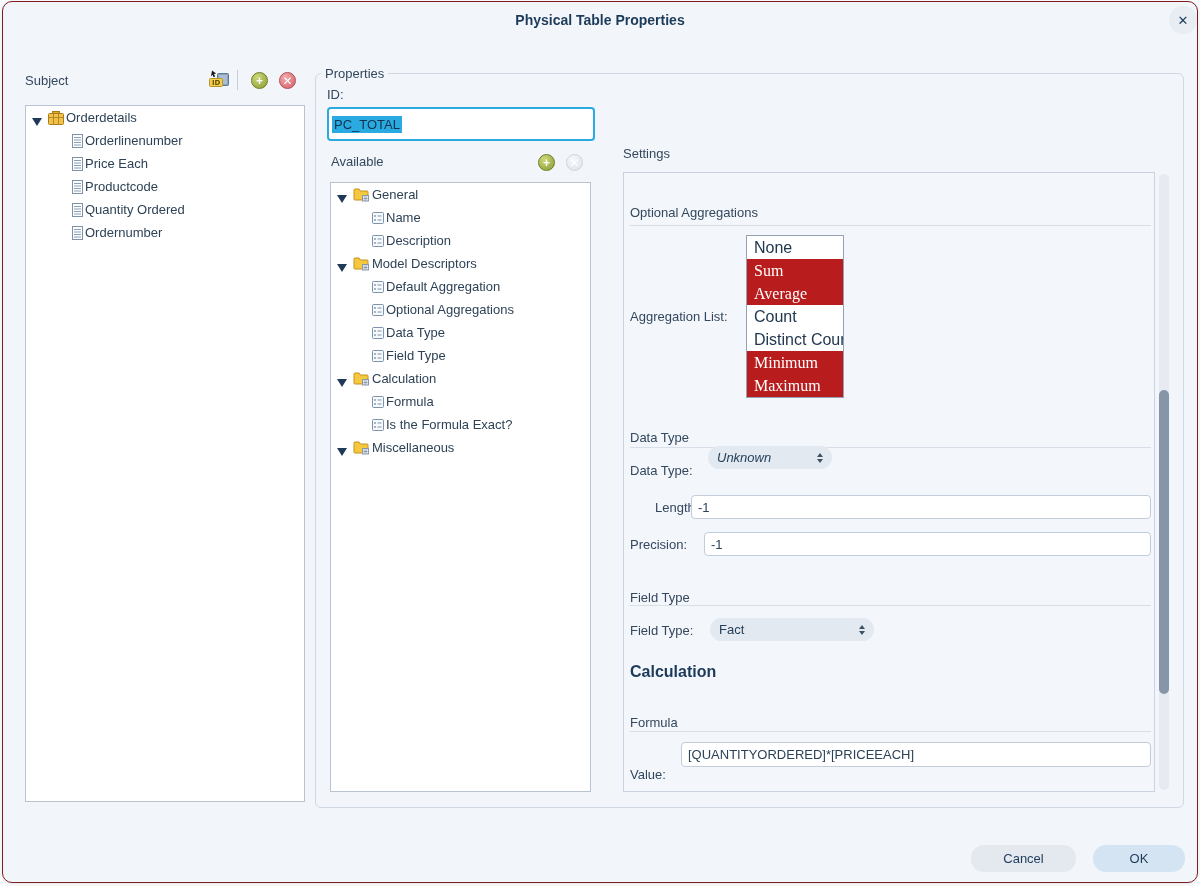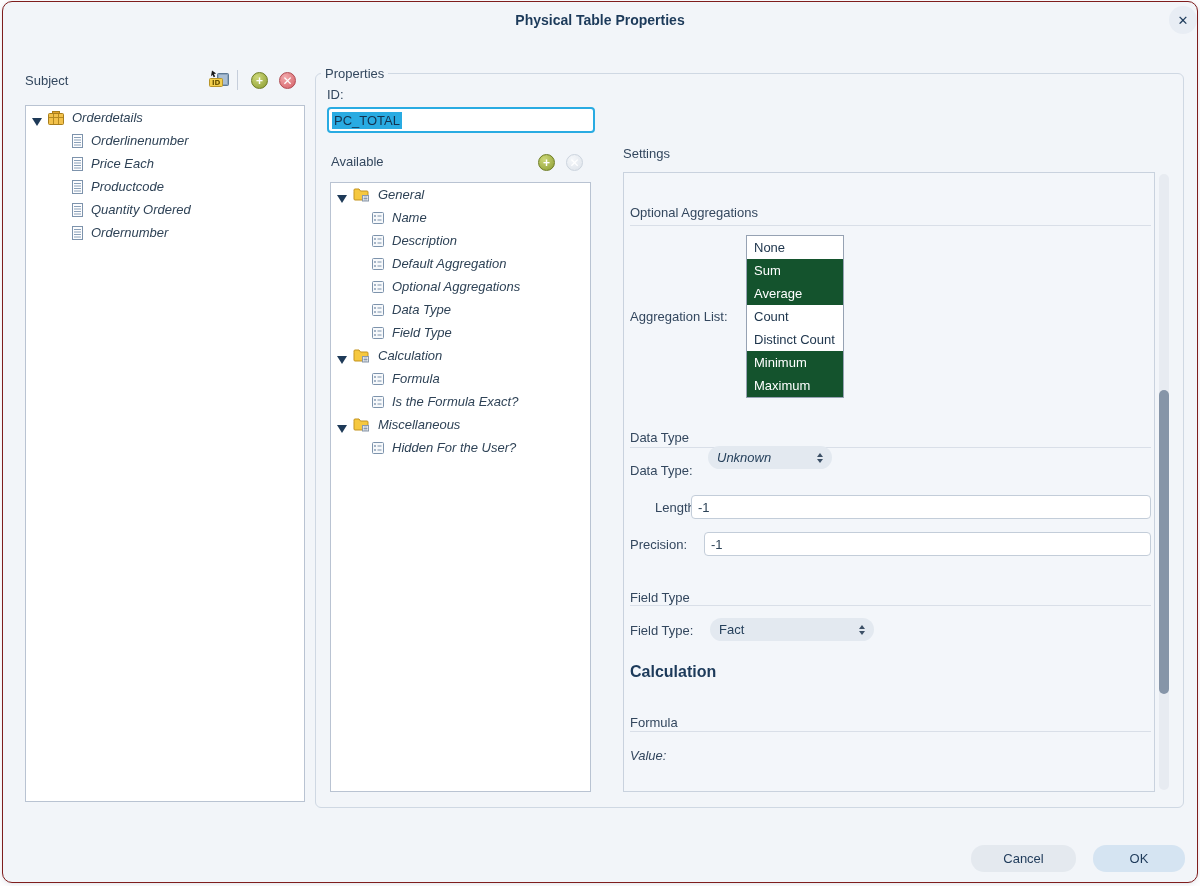--- a/index.html
+++ b/index.html
@@ -45,46 +45,46 @@
     left:312px; top:64px; width:869px; height:742px;
     border:1px solid #cfd8e3; border-radius:6px; background:transparent;
   }
   fieldset.props legend { font-size:13px; color:#33475e; margin-left:5px; padding:0 4px; }
 
   
   .tree-row { display:flex; align-items:center; height:23px; padding-left:6px; font-size:13px; color:#2e4256; cursor:default; }
   .tree-row.selected { background:#2a9de4; color:#fff; }
   .tree-row .indent { flex:0 0 auto; }
   .tree-row .t-icon { flex:0 0 auto; display:flex; align-items:center; }
-  .tree-row .t-label { margin-left:8px; white-space:nowrap;font-style:italic; }
+  .tree-row .t-label { margin-left:2px; white-space:nowrap; }
   .expander { width:10px; height:8px; margin-right:6px; flex:0 0 auto; }
 
   
   .id-input {
-    left:324px; top:105px; width:268px; height:26px;
+    left:324px; top:105px; width:268px; height:34px;
     background:#fff; border:2px solid #29abe2; border-radius:4px;
     display:flex; align-items:center; padding-left:3px; font-size:13px;
   }
   .id-input .sel { background:#29abe2; color:#14324f; padding:1px 2px; }
 
   
   .settings-box {
     left:620px; top:170px; width:532px; height:620px;
     background:#f3f6fa; border:1px solid #c9d2de;
   }
   .sec-title { position:absolute; left:6px; font-size:13px; color:#33475e; }
   .sec-rule  { position:absolute; left:6px; width:521px; height:1px; background:#d9dfe8; }
   .set-label { position:absolute; left:6px; font-size:13px; color:#33475e; white-space:nowrap; }
 
   .listbox {
     position:absolute; left:122px; top:62px; width:98px; height:163px;
     background:#fff; border:1px solid #96a2b3; overflow:hidden;
   }
-  .list-option { height:23px; display:flex; align-items:center; padding-left:7px; font-size:13px; color:#20374e; white-space:nowrap; cursor:default; }
-  .list-option.selected { background:#14532d; color:#fff; }
+  .list-option { height:23px; display:flex; align-items:center; padding-left:7px; font-size:16px; color:#20374e; white-space:nowrap; cursor:default; }
+  .list-option.selected { background:#b91c1c; color:#fff;font-family:Liberation Serif, serif; }
 
   .pill {
     position:absolute; height:23px; background:#e3e9f0; border-radius:12px;
     display:flex; align-items:center; padding:0 9px; font-size:13px; color:#26415c; cursor:pointer;
   }
   .spin { display:flex; flex-direction:column; gap:2px; margin-left:auto; padding-left:12px; }
   .spin .up   { width:0; height:0; border-left:3.5px solid transparent; border-right:3.5px solid transparent; border-bottom:4.5px solid #3c5066; }
   .spin .down { width:0; height:0; border-left:3.5px solid transparent; border-right:3.5px solid transparent; border-top:4.5px solid #3c5066; }
 
   .txt-input {
@@ -242,128 +242,129 @@
             <svg width="12" height="12" viewBox="0 0 12 12">
               <rect x="0.5" y="0.5" width="11" height="11" rx="1" fill="#f7f9fb" stroke="#7d93ac"></rect>
               <circle cx="3" cy="4" r="0.9" fill="#7d93ac"></circle>
               <circle cx="3" cy="8" r="0.9" fill="#7d93ac"></circle>
               <path d="M5.5 4h4 M5.5 8h4" stroke="#7d93ac"></path>
             </svg>
           </span>
           <span class="t-label">Description</span>
         </div>
         <div class="tree-row">
-          <span class="indent" style="width: 35px;"></span>
-          <span class="t-icon">
-            <svg width="12" height="12" viewBox="0 0 12 12">
-              <rect x="0.5" y="0.5" width="11" height="11" rx="1" fill="#f7f9fb" stroke="#7d93ac"></rect>
-              <circle cx="3" cy="4" r="0.9" fill="#7d93ac"></circle>
-              <circle cx="3" cy="8" r="0.9" fill="#7d93ac"></circle>
-              <path d="M5.5 4h4 M5.5 8h4" stroke="#7d93ac"></path>
-            </svg>
-          </span>
-          <span class="t-label">Default Aggregation</span>
-        </div>
-        <div class="tree-row">
-          <span class="indent" style="width: 35px;"></span>
-          <span class="t-icon">
-            <svg width="12" height="12" viewBox="0 0 12 12">
-              <rect x="0.5" y="0.5" width="11" height="11" rx="1" fill="#f7f9fb" stroke="#7d93ac"></rect>
-              <circle cx="3" cy="4" r="0.9" fill="#7d93ac"></circle>
-              <circle cx="3" cy="8" r="0.9" fill="#7d93ac"></circle>
-              <path d="M5.5 4h4 M5.5 8h4" stroke="#7d93ac"></path>
-            </svg>
-          </span>
-          <span class="t-label">Optional Aggregations</span>
-        </div>
-        <div class="tree-row">
-          <span class="indent" style="width: 35px;"></span>
-          <span class="t-icon">
-            <svg width="12" height="12" viewBox="0 0 12 12">
-              <rect x="0.5" y="0.5" width="11" height="11" rx="1" fill="#f7f9fb" stroke="#7d93ac"></rect>
-              <circle cx="3" cy="4" r="0.9" fill="#7d93ac"></circle>
-              <circle cx="3" cy="8" r="0.9" fill="#7d93ac"></circle>
-              <path d="M5.5 4h4 M5.5 8h4" stroke="#7d93ac"></path>
-            </svg>
-          </span>
-          <span class="t-label">Data Type</span>
-        </div>
-        <div class="tree-row">
-          <span class="indent" style="width: 35px;"></span>
-          <span class="t-icon">
-            <svg width="12" height="12" viewBox="0 0 12 12">
-              <rect x="0.5" y="0.5" width="11" height="11" rx="1" fill="#f7f9fb" stroke="#7d93ac"></rect>
-              <circle cx="3" cy="4" r="0.9" fill="#7d93ac"></circle>
-              <circle cx="3" cy="8" r="0.9" fill="#7d93ac"></circle>
-              <path d="M5.5 4h4 M5.5 8h4" stroke="#7d93ac"></path>
-            </svg>
-          </span>
-          <span class="t-label">Field Type</span>
-        </div>
-        <div class="tree-row">
           <span class="expander"><svg width="10" height="8" viewBox="0 0 10 8">
               <path d="M0 0 H10 L5 8 Z" fill="#1e3a58"></path>
             </svg></span>
           <span class="t-icon">
             <svg width="17" height="14" viewBox="0 0 17 14">
               <path d="M1 3.5 V2 Q1 1 2 1 H6 L7.5 3 H14 Q15 3 15 4 V11 Q15 12 14 12 H2 Q1 12 1 11 Z" fill="#f6c83f" stroke="#c3931f"></path>
               <rect x="9.5" y="7.5" width="6" height="5.5" fill="#fff" stroke="#8a98aa"></rect>
               <path d="M10.5 9h4 M10.5 10.5h4 M10.5 12h4" stroke="#8a98aa"></path>
             </svg>
           </span>
-          <span class="t-label">Calculation</span>
-        </div>
-        <div class="tree-row">
-          <span class="indent" style="width: 35px;"></span>
-          <span class="t-icon">
-            <svg width="12" height="12" viewBox="0 0 12 12">
-              <rect x="0.5" y="0.5" width="11" height="11" rx="1" fill="#f7f9fb" stroke="#7d93ac"></rect>
-              <circle cx="3" cy="4" r="0.9" fill="#7d93ac"></circle>
-              <circle cx="3" cy="8" r="0.9" fill="#7d93ac"></circle>
-              <path d="M5.5 4h4 M5.5 8h4" stroke="#7d93ac"></path>
-            </svg>
-          </span>
-          <span class="t-label">Formula</span>
-        </div>
-        <div class="tree-row">
-          <span class="indent" style="width: 35px;"></span>
-          <span class="t-icon">
-            <svg width="12" height="12" viewBox="0 0 12 12">
-              <rect x="0.5" y="0.5" width="11" height="11" rx="1" fill="#f7f9fb" stroke="#7d93ac"></rect>
-              <circle cx="3" cy="4" r="0.9" fill="#7d93ac"></circle>
-              <circle cx="3" cy="8" r="0.9" fill="#7d93ac"></circle>
-              <path d="M5.5 4h4 M5.5 8h4" stroke="#7d93ac"></path>
-            </svg>
-          </span>
-          <span class="t-label">Is the Formula Exact?</span>
+          <span class="t-label">Model Descriptors</span>
+        </div>
+        <div class="tree-row">
+          <span class="indent" style="width: 35px;"></span>
+          <span class="t-icon">
+            <svg width="12" height="12" viewBox="0 0 12 12">
+              <rect x="0.5" y="0.5" width="11" height="11" rx="1" fill="#f7f9fb" stroke="#7d93ac"></rect>
+              <circle cx="3" cy="4" r="0.9" fill="#7d93ac"></circle>
+              <circle cx="3" cy="8" r="0.9" fill="#7d93ac"></circle>
+              <path d="M5.5 4h4 M5.5 8h4" stroke="#7d93ac"></path>
+            </svg>
+          </span>
+          <span class="t-label">Default Aggregation</span>
+        </div>
+        <div class="tree-row">
+          <span class="indent" style="width: 35px;"></span>
+          <span class="t-icon">
+            <svg width="12" height="12" viewBox="0 0 12 12">
+              <rect x="0.5" y="0.5" width="11" height="11" rx="1" fill="#f7f9fb" stroke="#7d93ac"></rect>
+              <circle cx="3" cy="4" r="0.9" fill="#7d93ac"></circle>
+              <circle cx="3" cy="8" r="0.9" fill="#7d93ac"></circle>
+              <path d="M5.5 4h4 M5.5 8h4" stroke="#7d93ac"></path>
+            </svg>
+          </span>
+          <span class="t-label">Optional Aggregations</span>
+        </div>
+        <div class="tree-row">
+          <span class="indent" style="width: 35px;"></span>
+          <span class="t-icon">
+            <svg width="12" height="12" viewBox="0 0 12 12">
+              <rect x="0.5" y="0.5" width="11" height="11" rx="1" fill="#f7f9fb" stroke="#7d93ac"></rect>
+              <circle cx="3" cy="4" r="0.9" fill="#7d93ac"></circle>
+              <circle cx="3" cy="8" r="0.9" fill="#7d93ac"></circle>
+              <path d="M5.5 4h4 M5.5 8h4" stroke="#7d93ac"></path>
+            </svg>
+          </span>
+          <span class="t-label">Data Type</span>
+        </div>
+        <div class="tree-row">
+          <span class="indent" style="width: 35px;"></span>
+          <span class="t-icon">
+            <svg width="12" height="12" viewBox="0 0 12 12">
+              <rect x="0.5" y="0.5" width="11" height="11" rx="1" fill="#f7f9fb" stroke="#7d93ac"></rect>
+              <circle cx="3" cy="4" r="0.9" fill="#7d93ac"></circle>
+              <circle cx="3" cy="8" r="0.9" fill="#7d93ac"></circle>
+              <path d="M5.5 4h4 M5.5 8h4" stroke="#7d93ac"></path>
+            </svg>
+          </span>
+          <span class="t-label">Field Type</span>
         </div>
         <div class="tree-row">
           <span class="expander"><svg width="10" height="8" viewBox="0 0 10 8">
               <path d="M0 0 H10 L5 8 Z" fill="#1e3a58"></path>
             </svg></span>
           <span class="t-icon">
             <svg width="17" height="14" viewBox="0 0 17 14">
               <path d="M1 3.5 V2 Q1 1 2 1 H6 L7.5 3 H14 Q15 3 15 4 V11 Q15 12 14 12 H2 Q1 12 1 11 Z" fill="#f6c83f" stroke="#c3931f"></path>
               <rect x="9.5" y="7.5" width="6" height="5.5" fill="#fff" stroke="#8a98aa"></rect>
               <path d="M10.5 9h4 M10.5 10.5h4 M10.5 12h4" stroke="#8a98aa"></path>
             </svg>
           </span>
+          <span class="t-label">Calculation</span>
+        </div>
+        <div class="tree-row">
+          <span class="indent" style="width: 35px;"></span>
+          <span class="t-icon">
+            <svg width="12" height="12" viewBox="0 0 12 12">
+              <rect x="0.5" y="0.5" width="11" height="11" rx="1" fill="#f7f9fb" stroke="#7d93ac"></rect>
+              <circle cx="3" cy="4" r="0.9" fill="#7d93ac"></circle>
+              <circle cx="3" cy="8" r="0.9" fill="#7d93ac"></circle>
+              <path d="M5.5 4h4 M5.5 8h4" stroke="#7d93ac"></path>
+            </svg>
+          </span>
+          <span class="t-label">Formula</span>
+        </div>
+        <div class="tree-row">
+          <span class="indent" style="width: 35px;"></span>
+          <span class="t-icon">
+            <svg width="12" height="12" viewBox="0 0 12 12">
+              <rect x="0.5" y="0.5" width="11" height="11" rx="1" fill="#f7f9fb" stroke="#7d93ac"></rect>
+              <circle cx="3" cy="4" r="0.9" fill="#7d93ac"></circle>
+              <circle cx="3" cy="8" r="0.9" fill="#7d93ac"></circle>
+              <path d="M5.5 4h4 M5.5 8h4" stroke="#7d93ac"></path>
+            </svg>
+          </span>
+          <span class="t-label">Is the Formula Exact?</span>
+        </div>
+        <div class="tree-row">
+          <span class="expander"><svg width="10" height="8" viewBox="0 0 10 8">
+              <path d="M0 0 H10 L5 8 Z" fill="#1e3a58"></path>
+            </svg></span>
+          <span class="t-icon">
+            <svg width="17" height="14" viewBox="0 0 17 14">
+              <path d="M1 3.5 V2 Q1 1 2 1 H6 L7.5 3 H14 Q15 3 15 4 V11 Q15 12 14 12 H2 Q1 12 1 11 Z" fill="#f6c83f" stroke="#c3931f"></path>
+              <rect x="9.5" y="7.5" width="6" height="5.5" fill="#fff" stroke="#8a98aa"></rect>
+              <path d="M10.5 9h4 M10.5 10.5h4 M10.5 12h4" stroke="#8a98aa"></path>
+            </svg>
+          </span>
           <span class="t-label">Miscellaneous</span>
-        </div>
-        <div class="tree-row">
-          <span class="indent" style="width: 35px;"></span>
-          <span class="t-icon">
-            <svg width="12" height="12" viewBox="0 0 12 12">
-              <rect x="0.5" y="0.5" width="11" height="11" rx="1" fill="#f7f9fb" stroke="#7d93ac"></rect>
-              <circle cx="3" cy="4" r="0.9" fill="#7d93ac"></circle>
-              <circle cx="3" cy="8" r="0.9" fill="#7d93ac"></circle>
-              <path d="M5.5 4h4 M5.5 8h4" stroke="#7d93ac"></path>
-            </svg>
-          </span>
-          <span class="t-label">Hidden For the User?</span>
         </div>
       </div>
   </div>
 
   <div class="abs label" style="left:620px; top:144px;">Settings</div>
 
   <div class="abs settings-box">
 
     <div class="sec-title" style="top:32px;">Optional Aggregations</div>
     <div class="sec-rule" style="top:52px;"></div>
@@ -409,21 +410,22 @@
           <i class="up"></i>
           <i class="down"></i>
         </span>
     </div>
 
     <div class="calc-head" style="top:490px;">Calculation</div>
 
     <div class="sec-title" style="top:542px;">Formula</div>
     <div class="sec-rule" style="top:558px;"></div>
 
-    <div class="set-label" style="top:575px;font-style:italic;">Value:</div>
+    <div class="set-label" style="top:594px;">Value:</div>
+    <input class="txt-input" style="left: 57px; top: 569px; width: 470px; height: 25px;" value="[QUANTITYORDERED]*[PRICEEACH]">
   </div>
 
   <div class="abs sb-track"></div>
   <div class="abs sb-thumb"></div>
 
   <button class="btn btn-cancel">Cancel</button>
   <button class="btn btn-ok">OK</button>
 
 </div>
 

